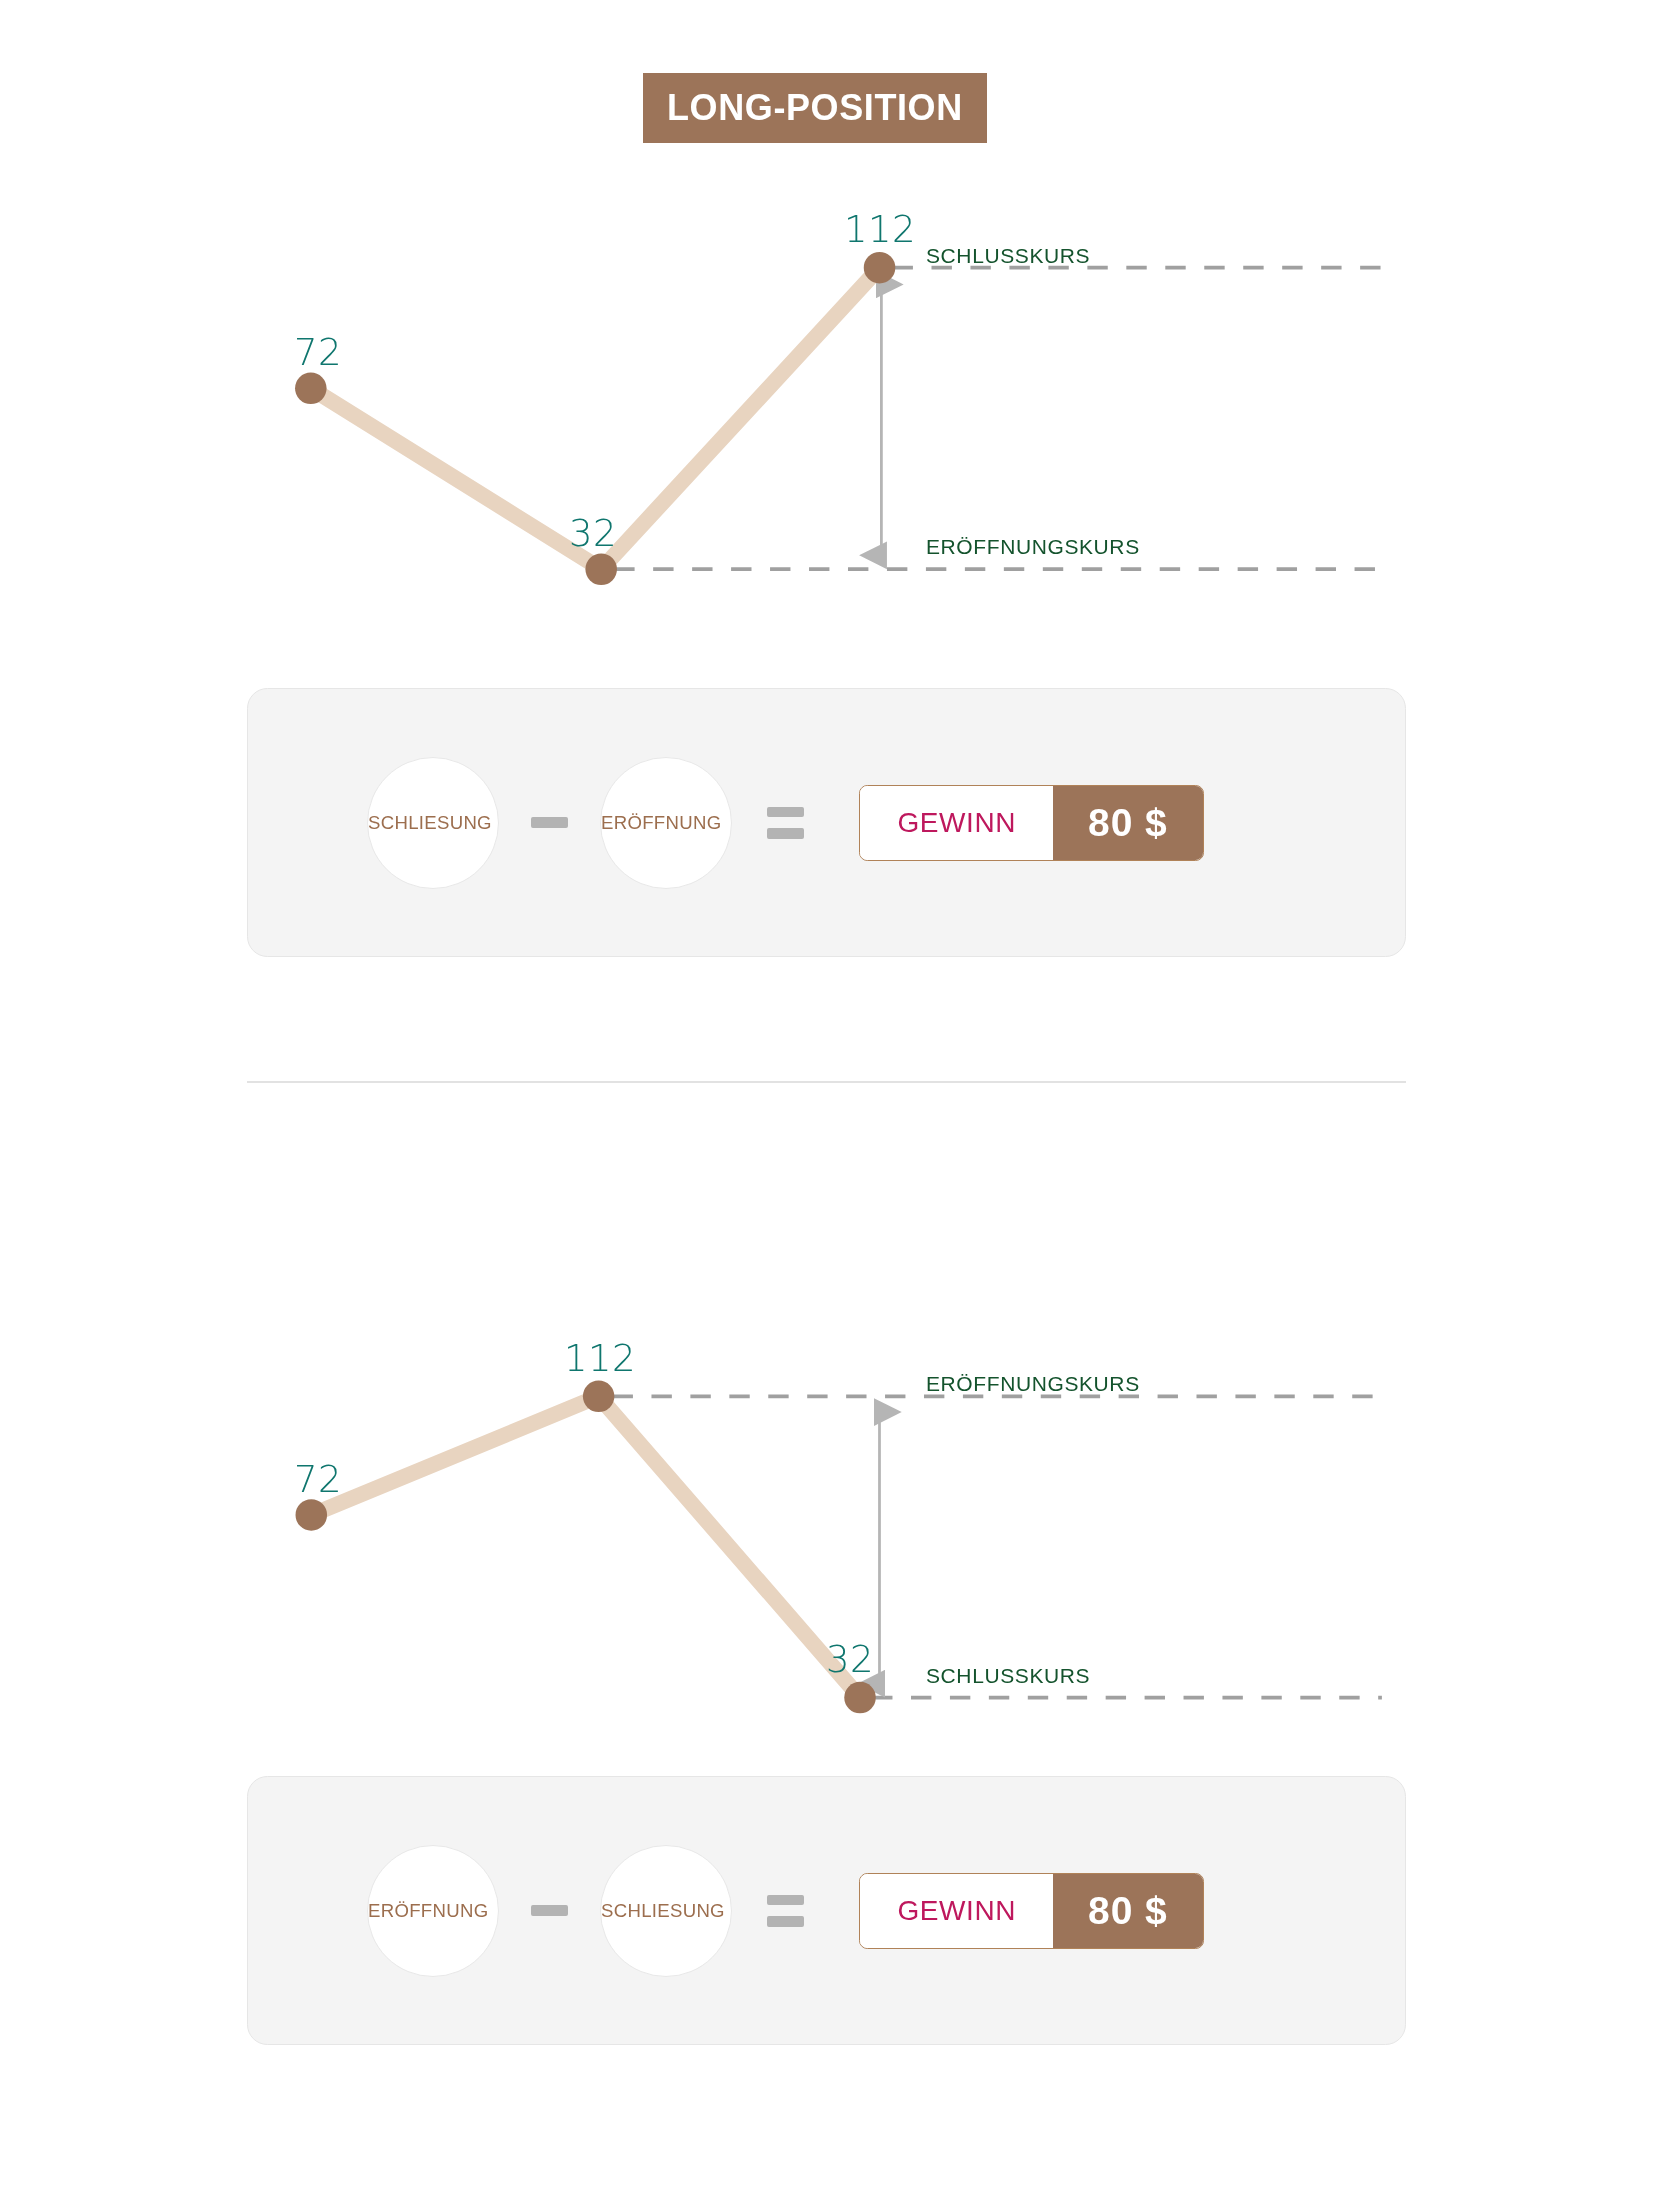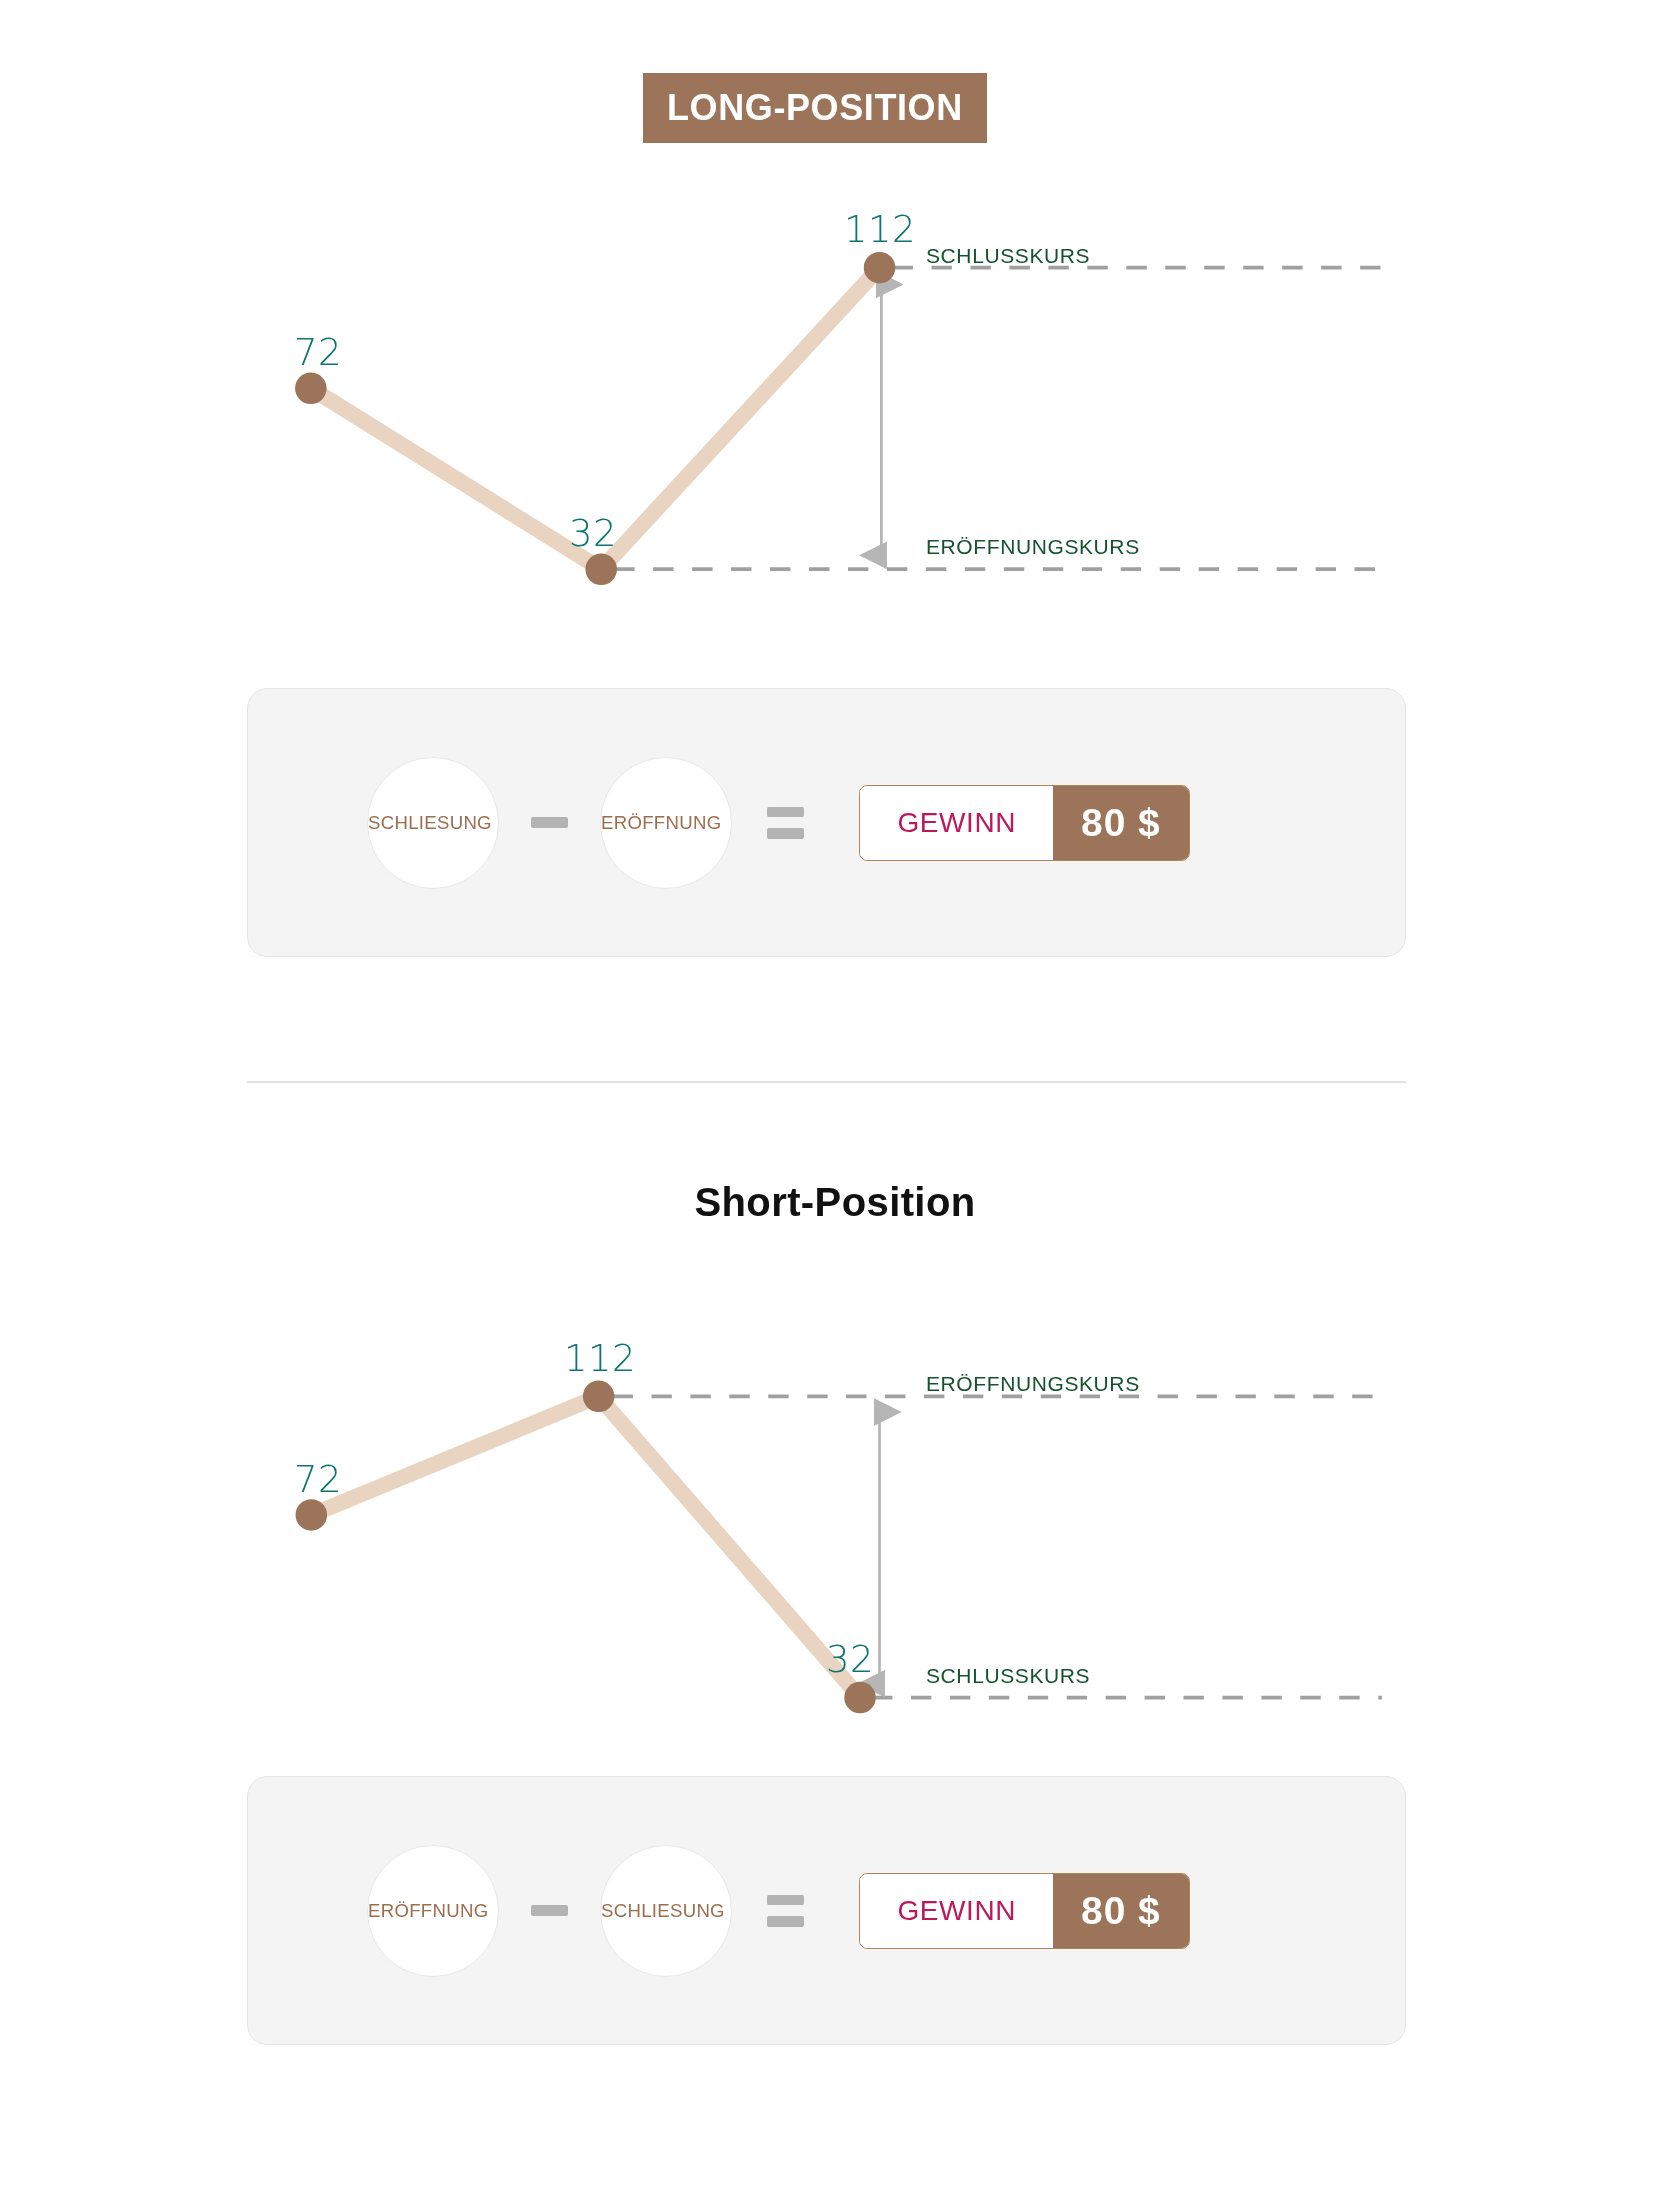--- a/index.html
+++ b/index.html
@@ -154,21 +154,21 @@
     padding: 0 37px;
   }
   .result-value {
     background: #9c7459;
     color: #ffffff;
     font-size: 39px;
     font-weight: bold;
     letter-spacing: 0.9px;
     display: flex;
     align-items: center;
-    padding: 0 28px;
+    padding: 0 35px;
   }
 
   
   .divider {
     position: absolute;
     left: 247px;
     top: 1081px;
     width: 1159px;
     height: 1.9px;
     background: #e2e2e2;
@@ -228,21 +228,20 @@
         </div>
       <div class="result-chip">
         <div class="result-label">GEWINN</div>
         <div class="result-value">80 $</div>
       </div>
     </div>
   </div>
 
   <div class="divider"></div>
 
-  <div class="title-plain">Short-Position</div>
 
   <div class="chart" id="chart-short">
     <svg width="1670" height="482" viewBox="0 0 1800 520">
 
       <line x1="660" y1="105" x2="1490" y2="105" stroke="#a0a0a0" stroke-width="4" stroke-dasharray="22 20" stroke-linecap="butt"></line>
 
       <line x1="940" y1="430" x2="1490" y2="430" stroke="#a0a0a0" stroke-width="4" stroke-dasharray="22 20" stroke-linecap="butt"></line>
 
       <defs>
         <marker id="arrUpS" markerWidth="10" markerHeight="10" refX="5" refY="8" orient="auto">

